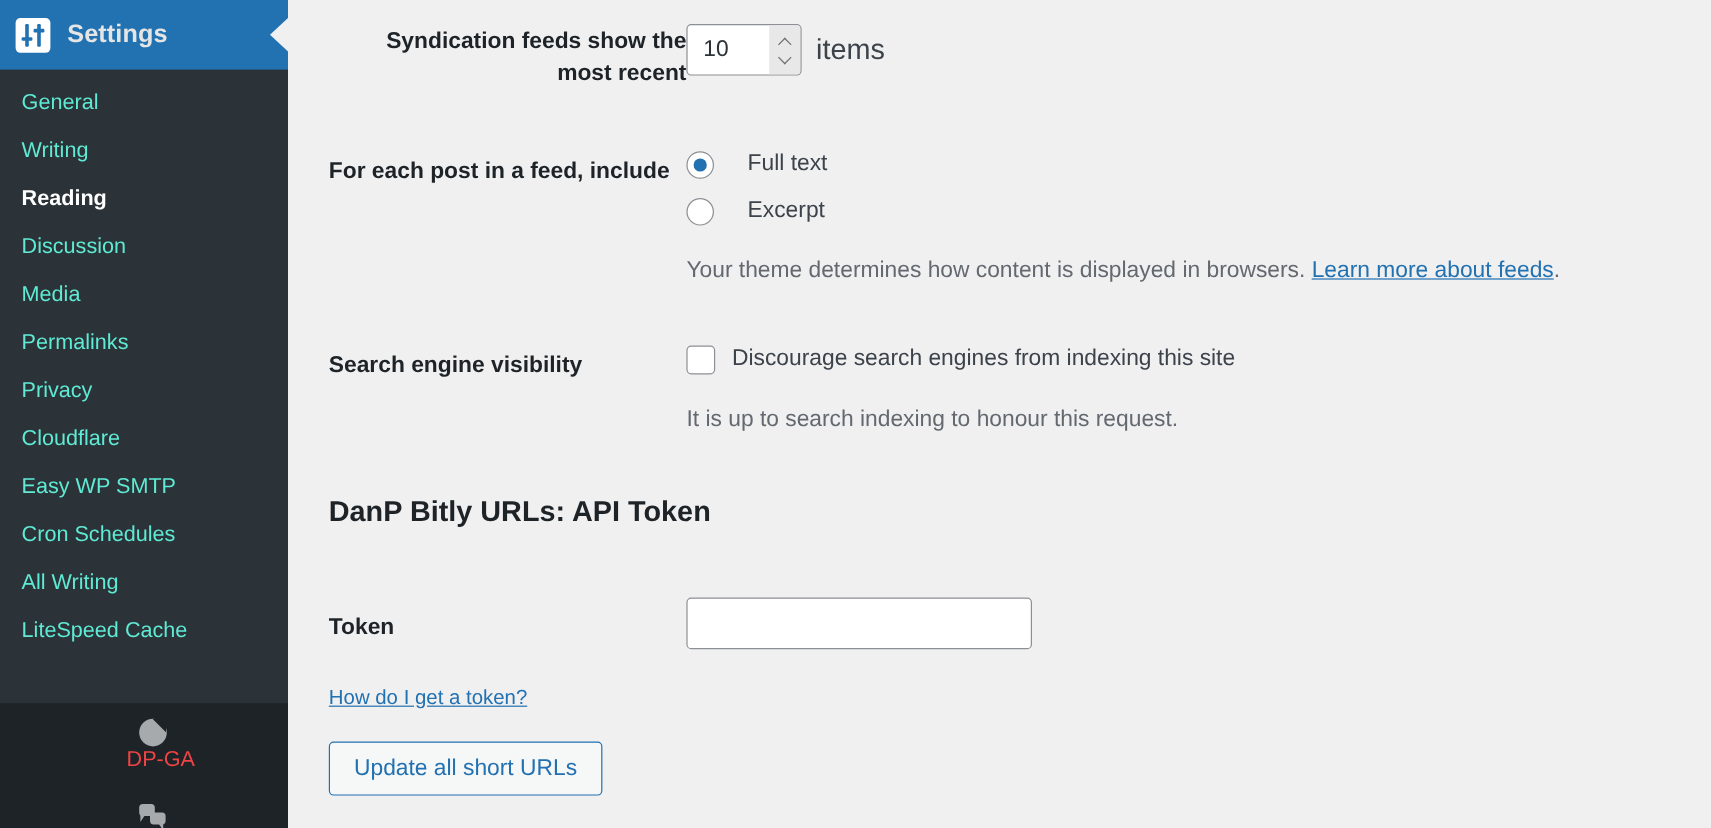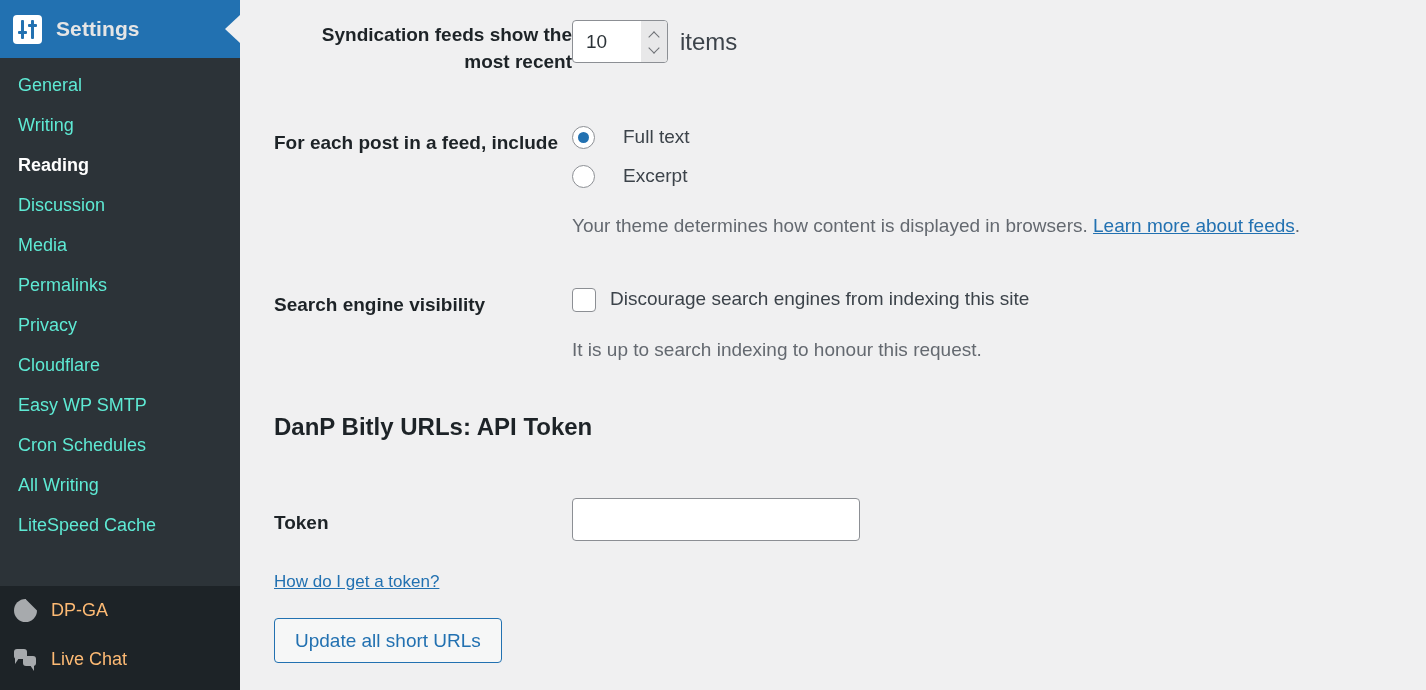--- a/index.html
+++ b/index.html
@@ -85,25 +85,26 @@
   .menu-separator-zone {
     position: absolute;
     left: 0; right: 0;
     top: 586px; bottom: 0;
     background: #1d2327;
   }
   .plugin-item {
     display: flex;
     align-items: center;
     padding: 13px 0 13px 14px;
-    color: #fdba74;
+    color: #ef4444;
     font-size: 18px;
     text-decoration: none;
     cursor: pointer;
     white-space: nowrap;
+    flex-direction: column;
   }
   .plugin-item .pi-label { margin-left: 14px; }
   .icon-pie {
     width: 23px; height: 23px;
     flex: 0 0 23px;
     position: relative;
   }
   .icon-pie .circle {
     position: absolute; inset: 0;
     border-radius: 50%;

